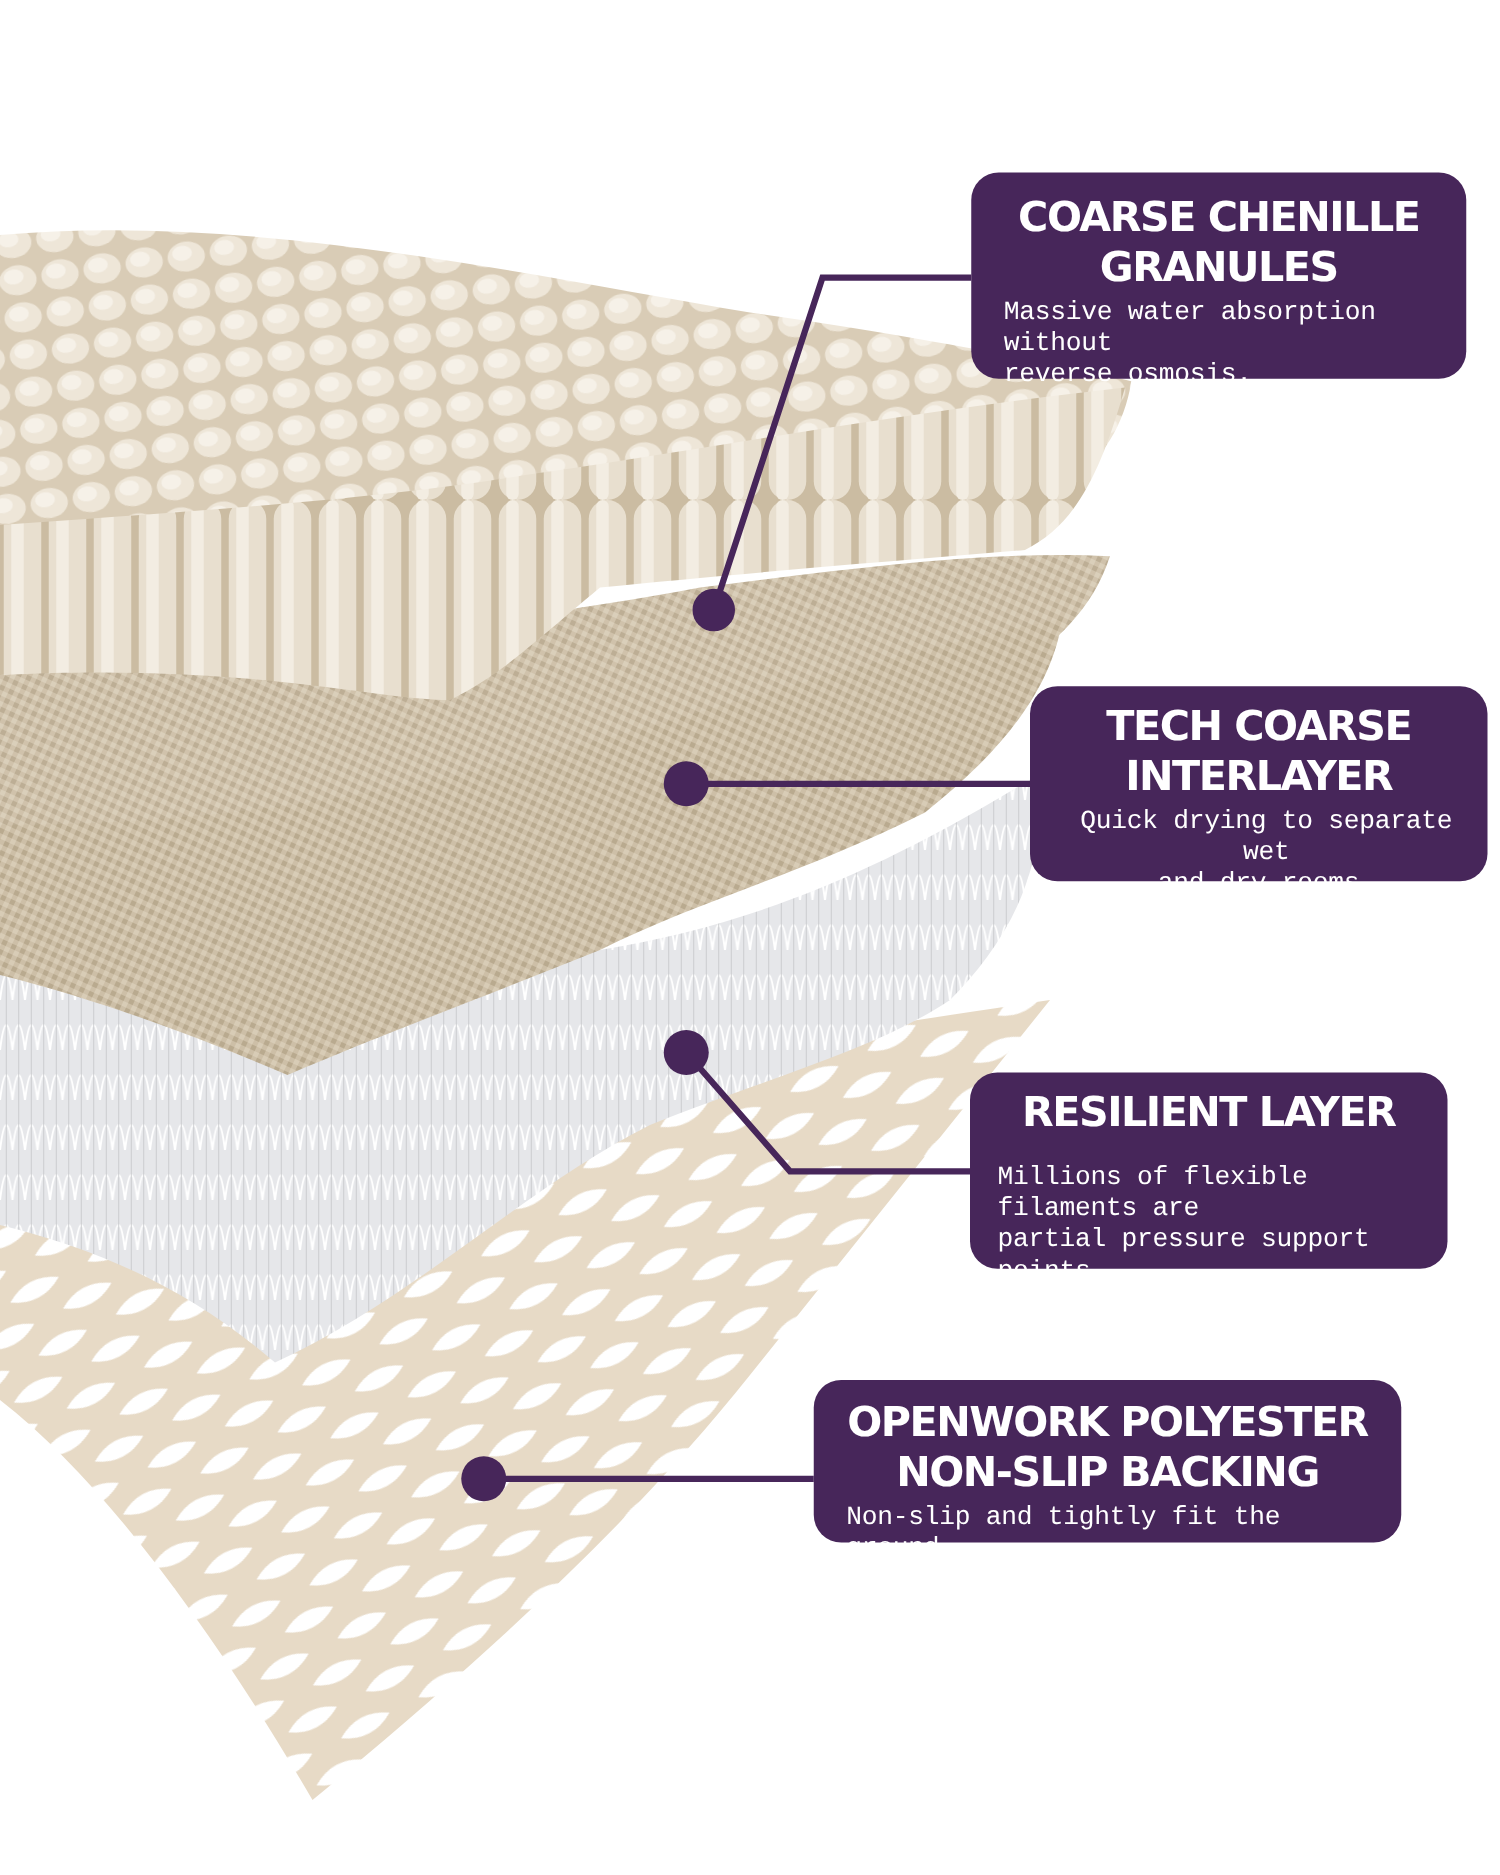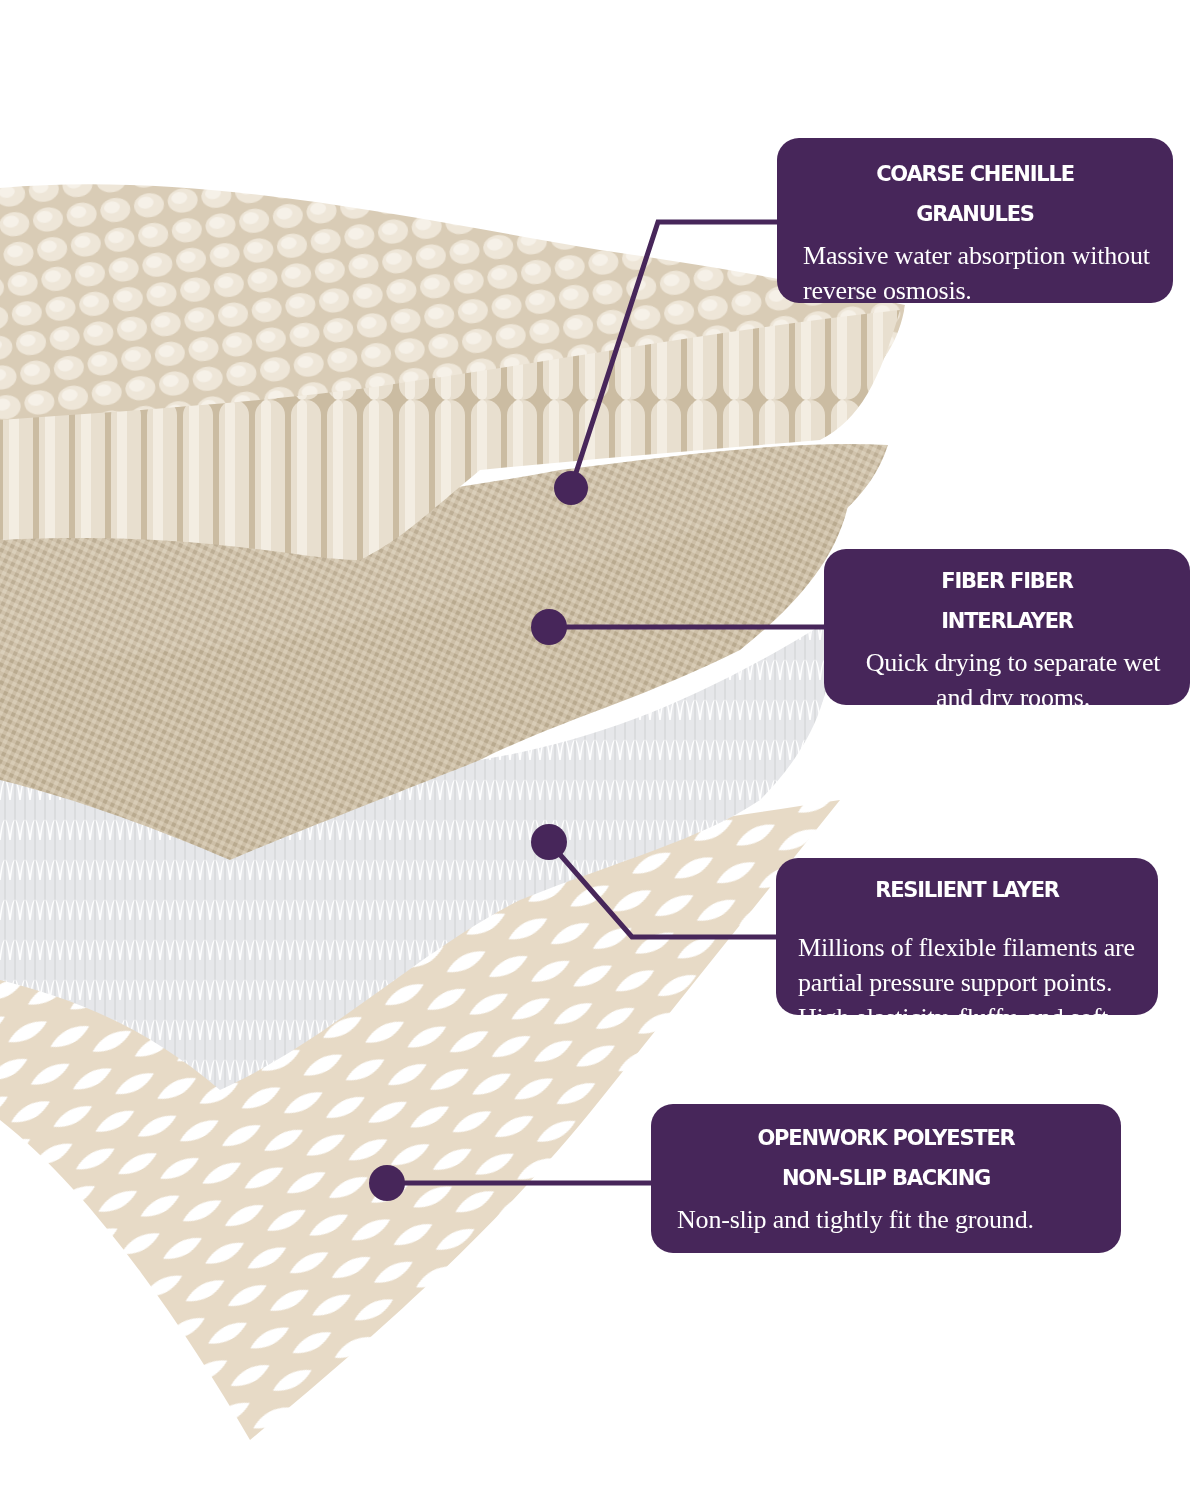--- a/index.html
+++ b/index.html
@@ -15,40 +15,40 @@
     background:#47265a;
     border-radius:22px;
     color:#ffffff;
     box-sizing:border-box;
     padding:14px 14px 14px 14px;
   }
   .callout .title {
     font-family:"DejaVu Sans", "Liberation Sans", sans-serif;
     font-weight:bold;
     text-align:center;
-    font-size:21px;
+    font-size:33px;
     line-height:40px;
     letter-spacing:-1.2px;
     white-space:pre-line;
   }
   .callout .desc {
-    font-family:Liberation Serif, serif;
-    font-size:26px;
-    line-height:35px;
+    font-family:Liberation Mono, monospace;
+    font-size:21px;
+    line-height:25px;
     letter-spacing:-0.2px;
     white-space:pre-line;
     margin-top:4px;
   }
   #callout-1 { left:777px; top:138px; width:396px; height:165px; padding-top:16px; }
   #callout-1 .desc { padding-left:12px; }
   #callout-2 { left:824px; top:549px; width:366px; height:156px; padding-top:12px; }
   #callout-2 .desc { padding-left:12px;text-align:center; }
   #callout-3 { left:776px; top:858px; width:382px; height:157px; padding-top:12px; }
   #callout-3 .desc { padding-left:8px; margin-top:20px; }
-  #callout-4 { left:651px; top:1104px; width:470px; height:149px; padding-top:14px; }
+  #callout-4 { left:651px; top:1104px; width:470px; height:130px; padding-top:14px; }
   #callout-4 .desc { padding-left:12px; }
 </style>
 </head>
 <body>
 
 <svg class="art" viewBox="0 0 1200 1500" xmlns="http://www.w3.org/2000/svg">
   <defs>
     <pattern id="nubs" width="34" height="30" patternUnits="userSpaceOnUse" patternTransform="rotate(-8)">
       <rect width="34" height="30" fill="#d9ccb6"></rect>
       <ellipse cx="17" cy="14" rx="15" ry="12" fill="#eee6d8"></ellipse>
@@ -106,21 +106,21 @@
 </svg>
 
 <div class="callout" id="callout-1">
   <div class="title">COARSE CHENILLE
 GRANULES</div>
   <div class="desc">Massive water absorption without
 reverse osmosis.</div>
 </div>
 
 <div class="callout" id="callout-2">
-  <div class="title">FIBER FIBER
+  <div class="title">TECH COARSE
 INTERLAYER</div>
   <div class="desc">Quick drying to separate wet
 and dry rooms.</div>
 </div>
 
 <div class="callout" id="callout-3">
   <div class="title">RESILIENT LAYER</div>
   <div class="desc">Millions of flexible filaments are
 partial pressure support points.
 High elasticity, fluffy, and soft.</div>

